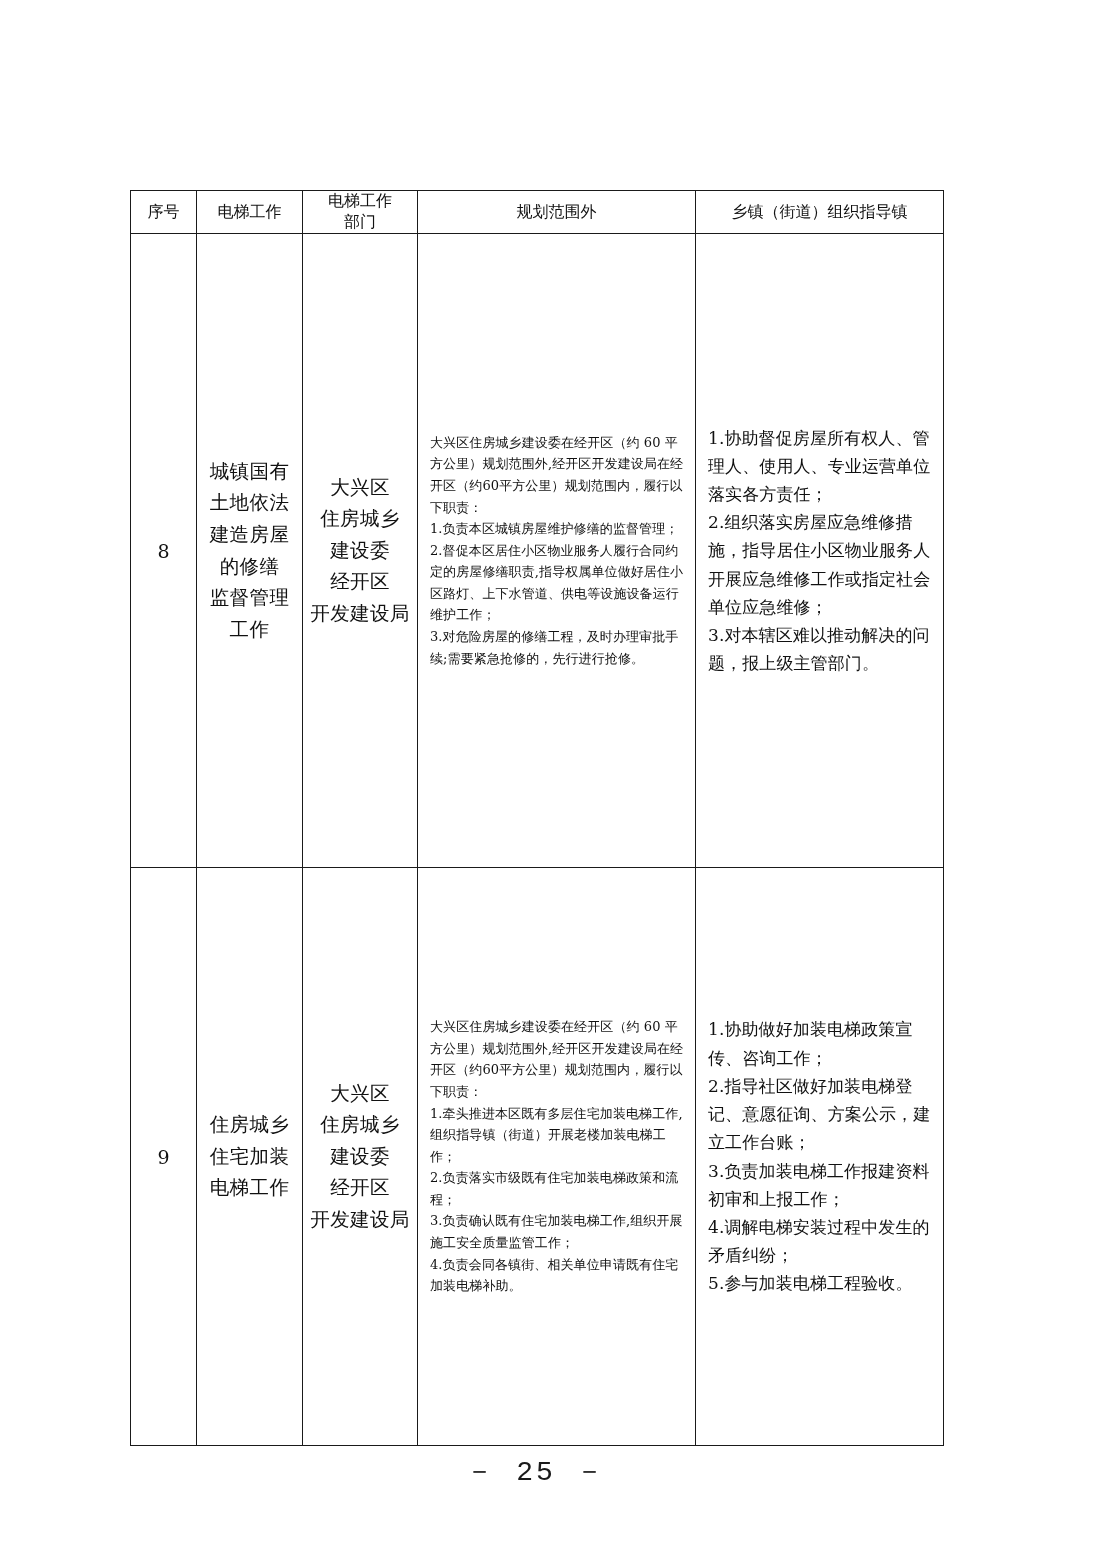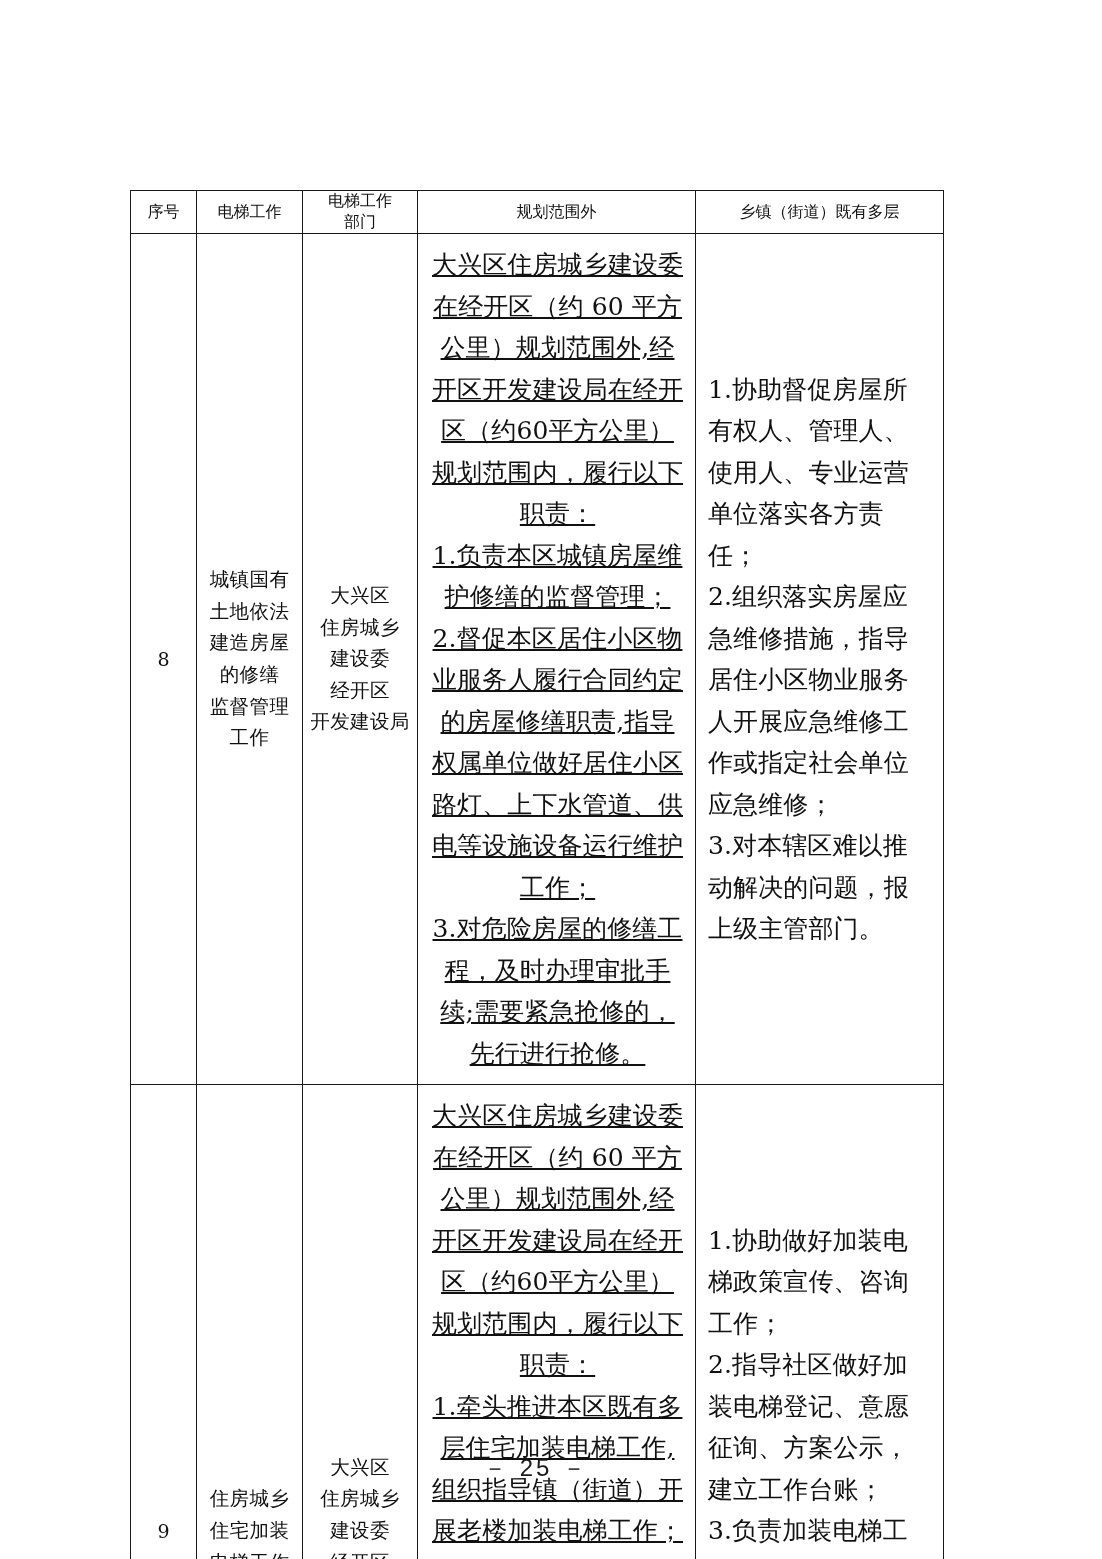--- a/index.html
+++ b/index.html
@@ -63,57 +63,56 @@
   .cell-name,
   .cell-dept {
     text-align: center;
     font-size: 19.5px;
     line-height: 1.62;
     letter-spacing: 0.4px;
     padding: 0 6px !important;
     white-space: pre-line;
   }
   .cell-duty {
-    text-align: center;
-    font-size: 25px;
+    text-align: left;
+    font-size: 13px;
     line-height: 1.66;
     letter-spacing: 0.1px;
     padding: 10px 10px 10px 12px !important;
     vertical-align: middle;
     white-space: pre-line;
     word-break: break-all;
-    text-decoration: underline;
   }
   .cell-support {
     text-align: left;
-    font-size: 25px;
+    font-size: 17px;
     line-height: 1.66;
     letter-spacing: 0.1px;
     padding: 10px 12px 10px 12px !important;
     vertical-align: middle;
     white-space: pre-line;
     word-break: break-all;
   }
 
   .row-8 td { height: 613px; }
   .row-9 td { height: 557px; }
 
   
   .page-number {
     position: absolute;
     left: 0;
     top: 1452px;
     width: 1102px;
     text-align: center;
     padding-right: 30px;
     box-sizing: border-box;
-    font-size: 24px;
+    font-size: 28px;
     letter-spacing: 3px;
     color: #1a1a1a;
-    font-family: Liberation Sans, sans-serif;
+    font-family: Liberation Mono, monospace;
   }
 </style>
 </head>
 <body>
 
 <div class="page">
 
   <table class="doc-table">
     <colgroup>
       <col class="c1">
@@ -131,21 +130,21 @@
           <span class="hdr-cell-inner">电梯工作</span>
         </th>
         <th>
           <span class="hdr-cell-inner">电梯工作
 部门</span>
         </th>
         <th>
           <span class="hdr-cell-inner">规划范围外</span>
         </th>
         <th>
-          <span class="hdr-cell-inner">乡镇（街道）既有多层</span>
+          <span class="hdr-cell-inner">乡镇（街道）组织指导镇</span>
         </th>
       </tr>
     </thead>
     <tbody>
       <tr class="row-8">
         <td class="cell-no">8</td>
         <td class="cell-name">城镇国有
 土地依法
 建造房屋
 的修缮

